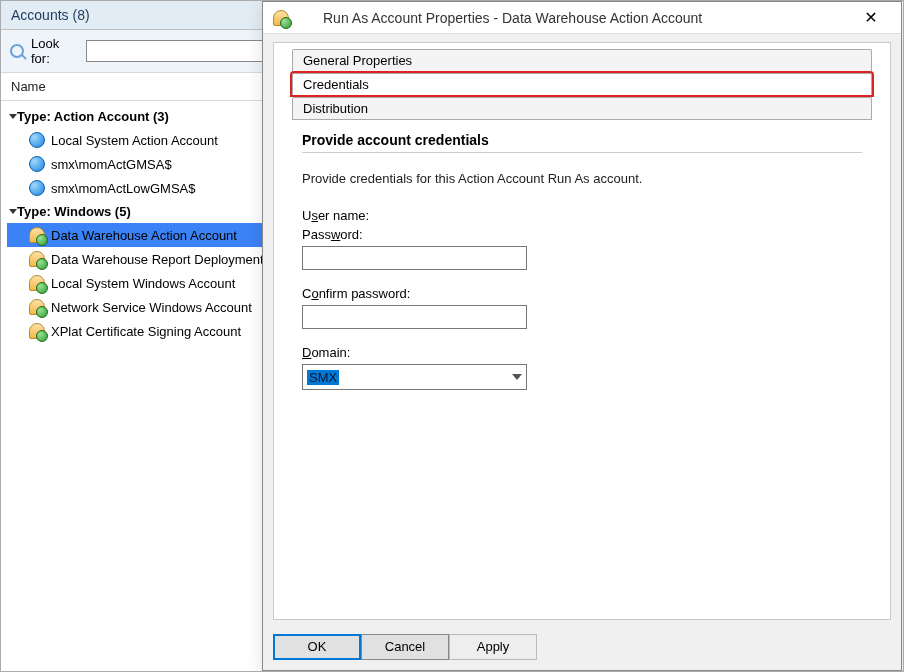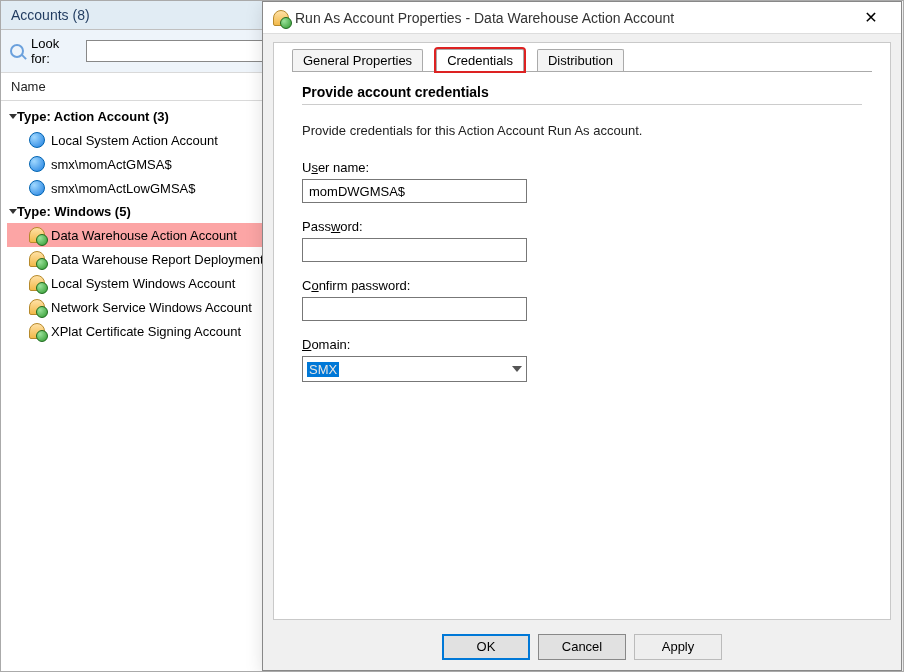--- a/index.html
+++ b/index.html
@@ -7,51 +7,51 @@
   
   .left-pane { position:absolute; left:0; top:0; width:280px; height:100%; background:#fff; border-right:1px solid #c0c0c0;}
   .pane-header { background:#e1ecf4; border-bottom:1px solid #c0c0c0; padding:6px 10px; font-size:14px; color:#1f3a5f;}
   .filter-row { padding:6px 8px; display:flex; align-items:center; gap:6px; background:#eef4fa; border-bottom:1px solid #d9d9d9;}
   .filter-row input { flex:1; height:22px; border:1px solid #888; padding:0 4px;}
   .col-header { padding:6px 10px; font-size:13px; color:#222; border-bottom:1px solid #d9d9d9;}
   .tree { padding:4px 6px 10px 6px; }
   .group { display:flex; align-items:center; font-weight:bold; padding:4px 2px; cursor:default;}
   .caret { width:0;height:0;border-left:4px solid transparent;border-right:4px solid transparent;border-top:5px solid #333; display:inline-block;}
   .item { display:flex; align-items:center; gap:6px; padding:4px 2px 4px 22px; white-space:nowrap; overflow:hidden; text-overflow:ellipsis; cursor:default;}
-  .item.selected { background:#fca5a5;}
+  .item.selected { background:#3b82f6;}
   .ic { width:16px; height:16px; display:inline-flex; align-items:center; justify-content:center; flex-shrink:0;}
   .ic-globe { border-radius:50%; background:radial-gradient(circle at 30% 30%, #a0d8ff, #1e7fe0); border:1px solid #0063b1;}
   .ic-acct { position:relative; }
   .ic-acct::before { content:""; display:block; width:14px;height:14px; border-radius:50% 50% 2px 2px; background:linear-gradient(#ffe1a5,#f2b94a); border:1px solid #b78a2b;}
   .ic-acct::after { content:""; position:absolute; right:-3px; bottom:-3px; width:10px;height:10px;border-radius:50%; background:radial-gradient(circle at 30% 30%,#9be29b,#2f9a2f); border:1px solid #1d6b1d;}
   .mag { width:14px;height:14px;border:2px solid #6aa0dc;border-radius:50%; position:relative;}
   .mag::after { content:""; position:absolute; width:6px;height:2px;background:#6aa0dc; transform:rotate(45deg); right:-5px; bottom:-2px;}
   
   .dialog { position:absolute; left:261px; top:0; width:640px; height:670px; background:#f0f0f0; border:1px solid #888; box-shadow:2px 4px 18px rgba(0,0,0,0.15);}
-  .titlebar { height:32px; background:#fff; display:flex; align-items:center; padding:0 10px; border-bottom:1px solid #ddd;}
+  .titlebar { height:32px; background:#fff; display:flex; align-items:center; padding:0 10px; border-bottom:1px solid #ddd;gap:28px;}
   .titlebar .ic { margin-right:6px;}
   .titlebar-text { flex:1; font-size:14px; color:#333;}
   .close-x { font-size:16px; width:40px; text-align:center; cursor:default;}
   .dlg-body { position:absolute; left:10px; right:10px; top:40px; bottom:50px; background:#fff; border:1px solid #c9c9c9;}
-  .tabs { display:flex; gap:13px; padding:6px 18px 0 18px;}
+  .tabs { display:flex; gap:2px; padding:6px 18px 0 18px;flex-direction:column;}
   .tab { padding:3px 10px; border:1px solid #aaa; border-bottom:none; background:#f4f4f4; border-radius:2px 2px 0 0; cursor:default;}
   .tab.active { background:#fff;}
   .tab.highlighted { outline:2px solid #d22; outline-offset:0;}
   .tab-line { border-top:1px solid #aaa; margin:0 18px;}
   .content { padding:8px 28px;}
   .section-title { font-weight:bold; font-size:14px; padding:4px 0 2px 0;}
   .hr { border-top:1px solid #ccc; margin:2px 0 18px 0;}
   .instr { margin-bottom:22px; color:#222;}
   .lbl { margin-bottom:4px;}
   .underline-letter { text-decoration:underline;}
   .txt { width:225px; height:24px; border:1px solid #777; padding:2px 6px; background:#fff; display:block; margin-bottom:16px;}
   .combo { width:225px; height:26px; border:1px solid #777; background:#fff; display:flex; align-items:center; justify-content:space-between; padding:2px 4px 2px 4px;}
-  .combo-val { background:#0078d7; color:#e5e5e5; padding:0 2px;}
+  .combo-val { background:#0078d7; color:#0f172a; padding:0 2px;}
   .combo-arrow { width:0;height:0;border-left:5px solid transparent;border-right:5px solid transparent;border-top:6px solid #555;}
-  .btnbar { position:absolute; left:10px; right:10px; bottom:10px; display:flex; justify-content:center; gap:8px;}
+  .btnbar { position:absolute; left:10px; right:10px; bottom:10px; display:flex; justify-content:flex-start; gap:0;}
   .btn { width:88px; height:26px; border:1px solid #888; background:#e1e1e1; text-align:center; line-height:24px; cursor:default;}
   .btn.primary { border:2px solid #0078d7; background:#e1e1e1; line-height:22px;}
   .btn.disabled { color:#000000; border:1px solid #bbb; background:#eee;}
 </style>
 </head>
 <body>
 
 <div class="left-pane">
   <div class="pane-header">Accounts (8)</div>
   <div class="filter-row">
@@ -118,21 +118,20 @@
       <div class="tab active highlighted">Credentials</div>
       <div class="tab">Distribution</div>
     </div>
     <div class="tab-line"></div>
     <div class="content">
       <div class="section-title">Provide account credentials</div>
       <div class="hr"></div>
       <div class="instr">Provide credentials for this Action Account Run As account.</div>
 
       <div class="lbl"><span>U</span><span class="underline-letter">s</span><span>er name:</span></div>
-      <input class="txt" type="text" value="momDWGMSA$" style="">
 
       <div class="lbl"><span>Pass</span><span class="underline-letter">w</span><span>ord:</span></div>
       <input class="txt" type="password" value="" style="">
 
       <div class="lbl"><span>C</span><span class="underline-letter">o</span><span>nfirm password:</span></div>
       <input class="txt" type="password" value="" style="">
 
       <div class="lbl"><span class="underline-letter">D</span><span>omain:</span></div>
       <div class="combo">
         <span class="combo-val">SMX</span>

